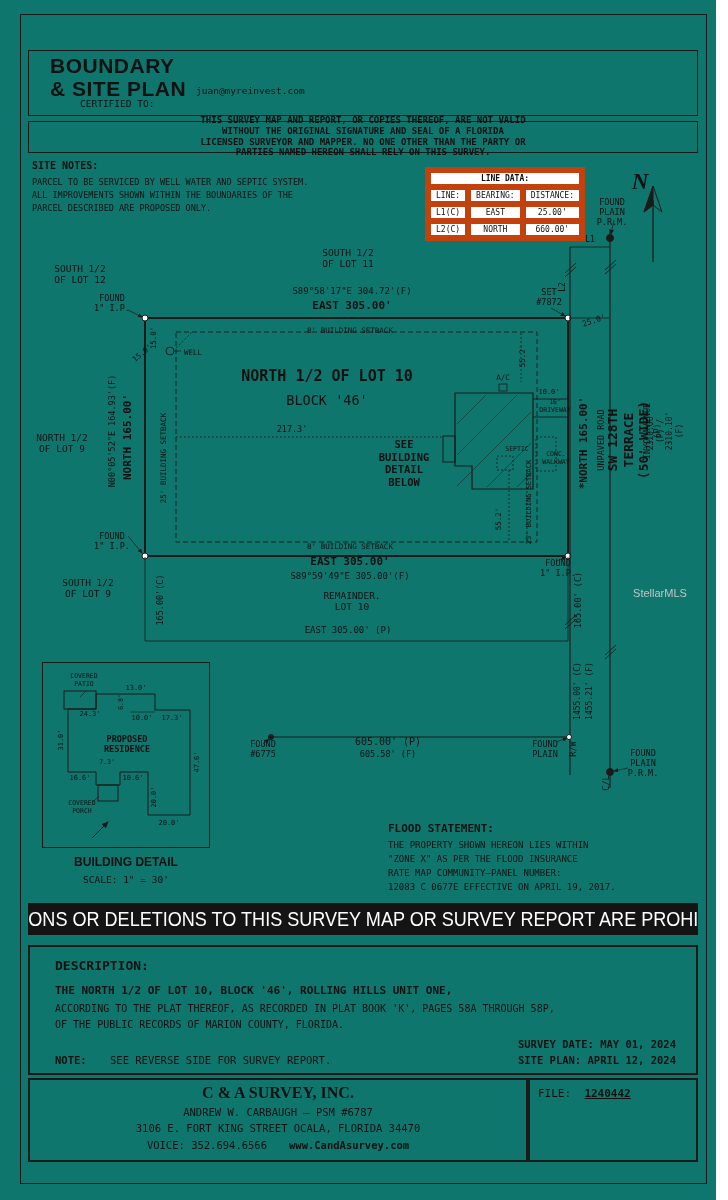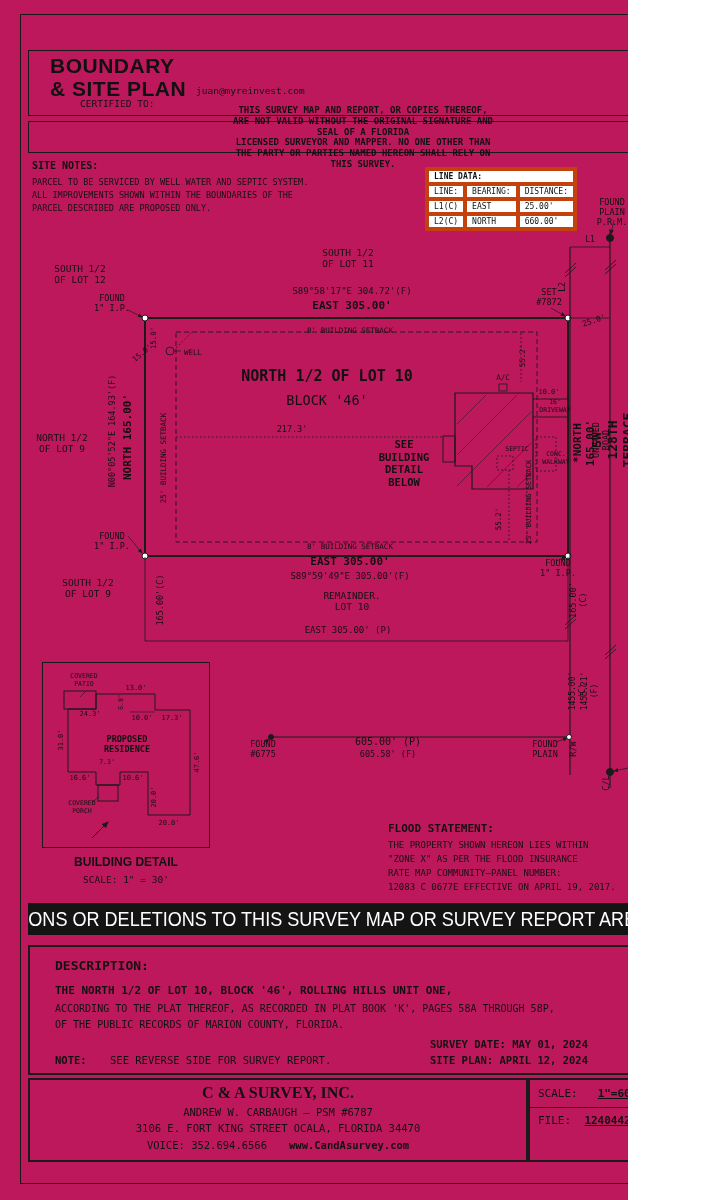--- a/index.html
+++ b/index.html
@@ -1,31 +1,31 @@
 <!DOCTYPE html>
 <html><head>
 <meta charset="utf-8">
 <style>
   *{margin:0;padding:0;box-sizing:border-box}
   html,body{background:#fff}
-  .sheet{position:relative;width:628px;height:1200px;background:#be185d;overflow:hidden;
+  .sheet{position:relative;width:716px;height:1200px;background:#0f766e;overflow:hidden;
          font-family:"DejaVu Sans Mono",monospace;color:#111}
   .frame{position:absolute;border:1.6px solid #1a1a1a;background:transparent}
   svg{position:absolute;left:0;top:0}
   
   .lbl{position:absolute;font-family:"DejaVu Sans Mono",monospace;font-size:9px;line-height:1.2;
        color:#111;white-space:pre-line;text-align:center;transform:translate(-50%,-50%)}
   .r{transform:translate(-50%,-50%) rotate(-90deg)}
   .b{font-weight:bold}
   .u{}
   
   .tl{position:absolute;font-family:"DejaVu Sans Mono",monospace;font-size:9px;line-height:1.2;
       color:#111;white-space:pre-line;text-align:left}
   .ldt{position:absolute;border-collapse:collapse;font-size:8px;background:#fff}
-  .ldt td{border:4px solid #c2410c;padding:1px 5px;white-space:nowrap}
+  .ldt td{border:6px solid #c2410c;padding:1px 5px;text-align:center;white-space:nowrap}
   .banner{position:absolute;left:28px;top:903px;width:670px;height:32px;background:#141414;
           display:flex;align-items:center;justify-content:center;overflow:hidden}
   .banner span{color:#fff;font-family:"Liberation Sans",sans-serif;font-size:21px;white-space:nowrap;
           transform:scaleX(.86);letter-spacing:0}
   .fright{position:absolute;left:528px;top:1078px;width:170px;height:84px;border:2px solid #1a1a1a}
   .frow{height:26.5px;display:flex;align-items:center;padding-left:8px;font-size:11px;white-space:pre}
   .frow+.frow{border-top:1.4px solid #1a1a1a}
   .uv{text-decoration:underline;font-weight:bold}
   .wm{color:#c4c4c4;font-family:"Liberation Sans",sans-serif}
 </style>
@@ -281,17 +281,16 @@
   <div class="tl b" style="right:40px;top:1054px;text-align:right;font-size:10.5px">SITE PLAN: APRIL 12, 2024</div>
   <div class="tl b" style="left:55px;top:1054px;font-size:10.5px">NOTE:</div>
   <div class="tl" style="left:110px;top:1054px;font-size:10.5px">SEE REVERSE SIDE FOR SURVEY REPORT.</div>
 
   <div class="lbl b" style="left:278px;top:1093px;font-size:16px;font-family:'Liberation Serif',serif">C &amp; A SURVEY, INC.</div>
   <div class="lbl" style="left:278px;top:1112px;font-size:10.5px">ANDREW W. CARBAUGH — PSM #6787</div>
   <div class="lbl" style="left:278px;top:1128px;font-size:10.5px">3106 E. FORT KING STREET    OCALA, FLORIDA 34470</div>
   <div class="lbl" style="left:278px;top:1145px;font-size:10.5px;white-space:nowrap"><span>VOICE:  352.694.6566</span><span style="display:inline-block;width:22px"></span><span class="b">www.CandAsurvey.com</span></div>
 
   <div class="fright">
-    <div class="frow"><span>SCALE:</span><span>   </span><span class="uv">1"=60'</span></div>
     <div class="frow"><span>FILE:</span><span>  </span><span class="uv">1240442</span></div>
   </div>
 
 </div>
 
 </body></html>

